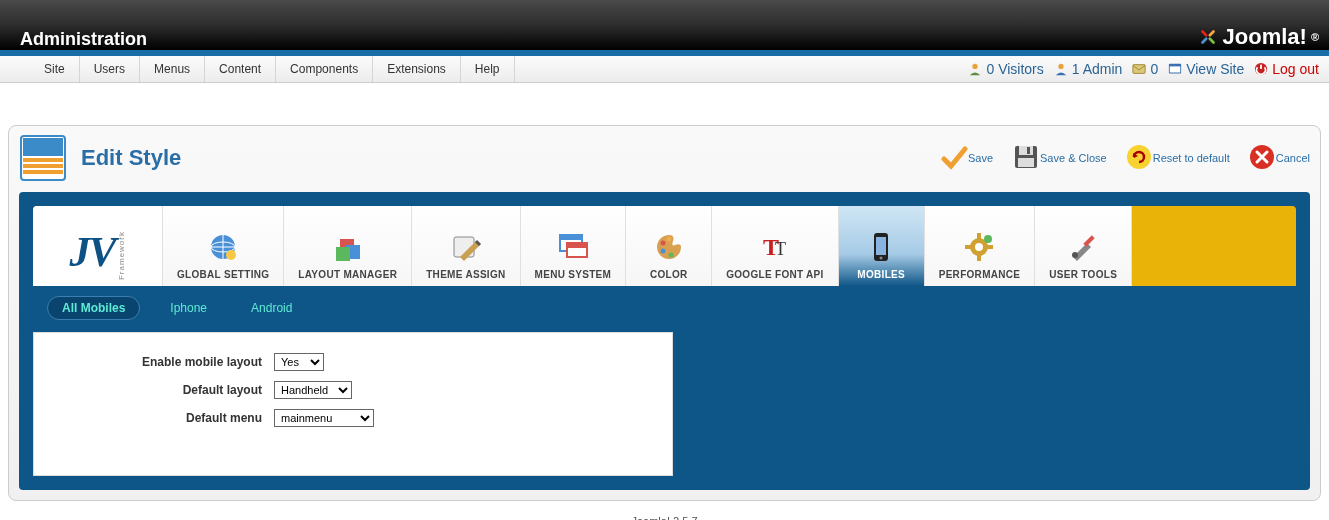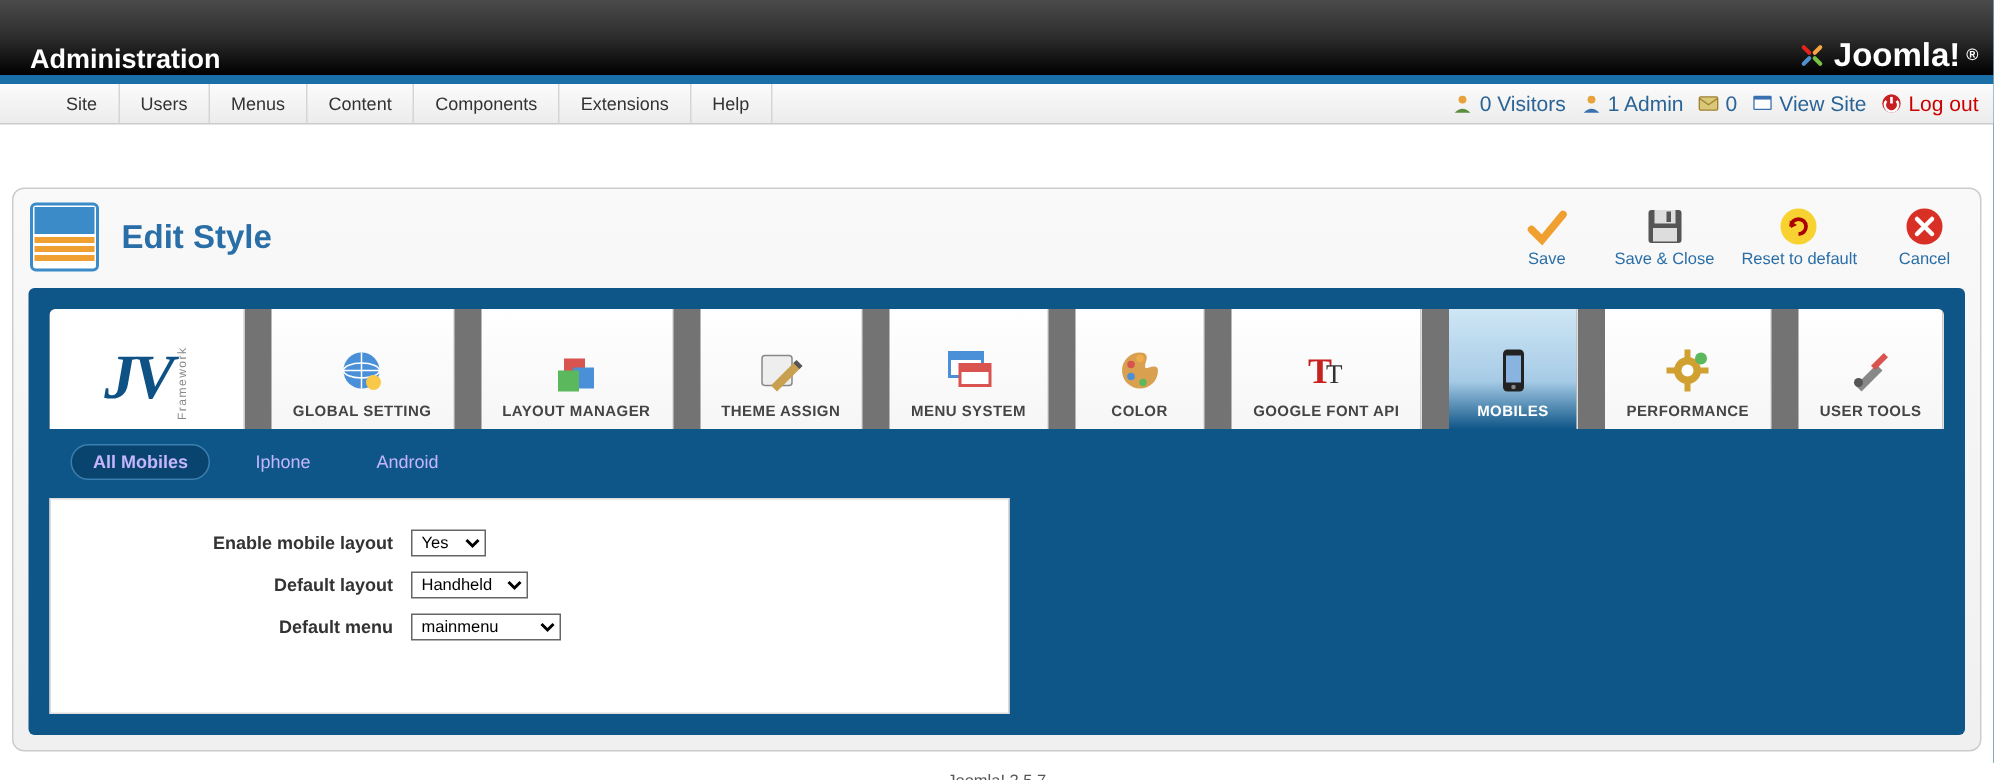--- a/index.html
+++ b/index.html
@@ -23,37 +23,37 @@
 
 
 .content-wrap { padding: 8px; }
 .panel-outer { border: 1px solid #ccc; border-radius: 8px; background: linear-gradient(to bottom, #f9f9f9 0%, #f0f0f0 100%); padding: 8px 10px 10px; margin-top: 34px; }
 
 
 .page-header { display: flex; align-items: center; margin-bottom: 10px; }
 .page-icon { width: 48px; height: 48px; margin-right: 14px; }
 .page-title { color: #2a6ea7; font-size: 22px; font-weight: bold; flex: 1; }
 .toolbar { display: flex; gap: 18px; align-items: flex-start; }
-.toolbar-btn { display: flex; flex-direction: column; align-items: center; cursor: pointer; min-width: 54px; }
+.toolbar-btn { display: flex; flex-direction: row; align-items: center; cursor: pointer; min-width: 54px; }
 .toolbar-btn .ticon { width: 28px; height: 28px; margin-bottom: 2px; }
 .toolbar-btn .tlabel { font-size: 11px; color: #2a6ea7; white-space: nowrap; }
 
 
 .fw-panel { background: #0f5688; border-radius: 4px; padding: 14px; }
-.fw-tabs { display: flex; background: #737373; border-radius: 4px 4px 0 0; overflow: hidden; justify-content: space-between; }
+.fw-tabs { display: flex; background: #eab308; border-radius: 4px 4px 0 0; overflow: hidden; }
 .fw-tab { flex: 0 0 auto; min-width: 86px; padding: 8px 14px 6px; text-align: center; cursor: pointer; background: linear-gradient(to bottom, #fff 0%, #f6f6f6 100%); border-right: 1px solid #e0e0e0; display: flex; flex-direction: column; align-items: center; justify-content: flex-end; height: 80px; }
 .fw-tab.logo-tab { min-width: 130px; background: #fff; }
 .fw-tab .tabicon { width: 32px; height: 32px; margin-bottom: 6px; }
 .fw-tab .tablabel { font-size: 10px; color: #444; font-weight: bold; letter-spacing: 0.3px; }
 .fw-tab.active { background: linear-gradient(to bottom, #cfe6f5 0%, #a6cbe6 60%, #0f5688 100%); }
 .fw-tab.active .tablabel { color: #fff; }
 
 
 .subtabs { display: flex; align-items: center; gap: 16px; padding: 10px 14px 12px; }
-.subtab { color: #c4b5fd; font-size: 12px; cursor: pointer; padding: 4px 14px; border-radius: 12px; text-align: right; }
+.subtab { color: #5eead4; font-size: 12px; cursor: pointer; padding: 4px 14px; border-radius: 12px; text-align: right; }
 .subtab.active { background: #09446e; border: 1px solid #3b7fb0; font-weight: bold; }
 
 
 .form-card { background: #fff; width: 640px; padding: 20px 20px 38px; border: 1px solid #dcdcdc; }
 .form-row { display: flex; align-items: center; margin-bottom: 10px; }
 .form-row label { width: 220px; text-align: right; font-weight: bold; font-size: 12px; padding-right: 12px; }
 .form-row select { border: 1px solid #666; font-size: 11px; padding: 1px 2px; background: #fff; }
 
 
 .footer { text-align: center; font-size: 11px; color: #555; padding: 6px 0; }

